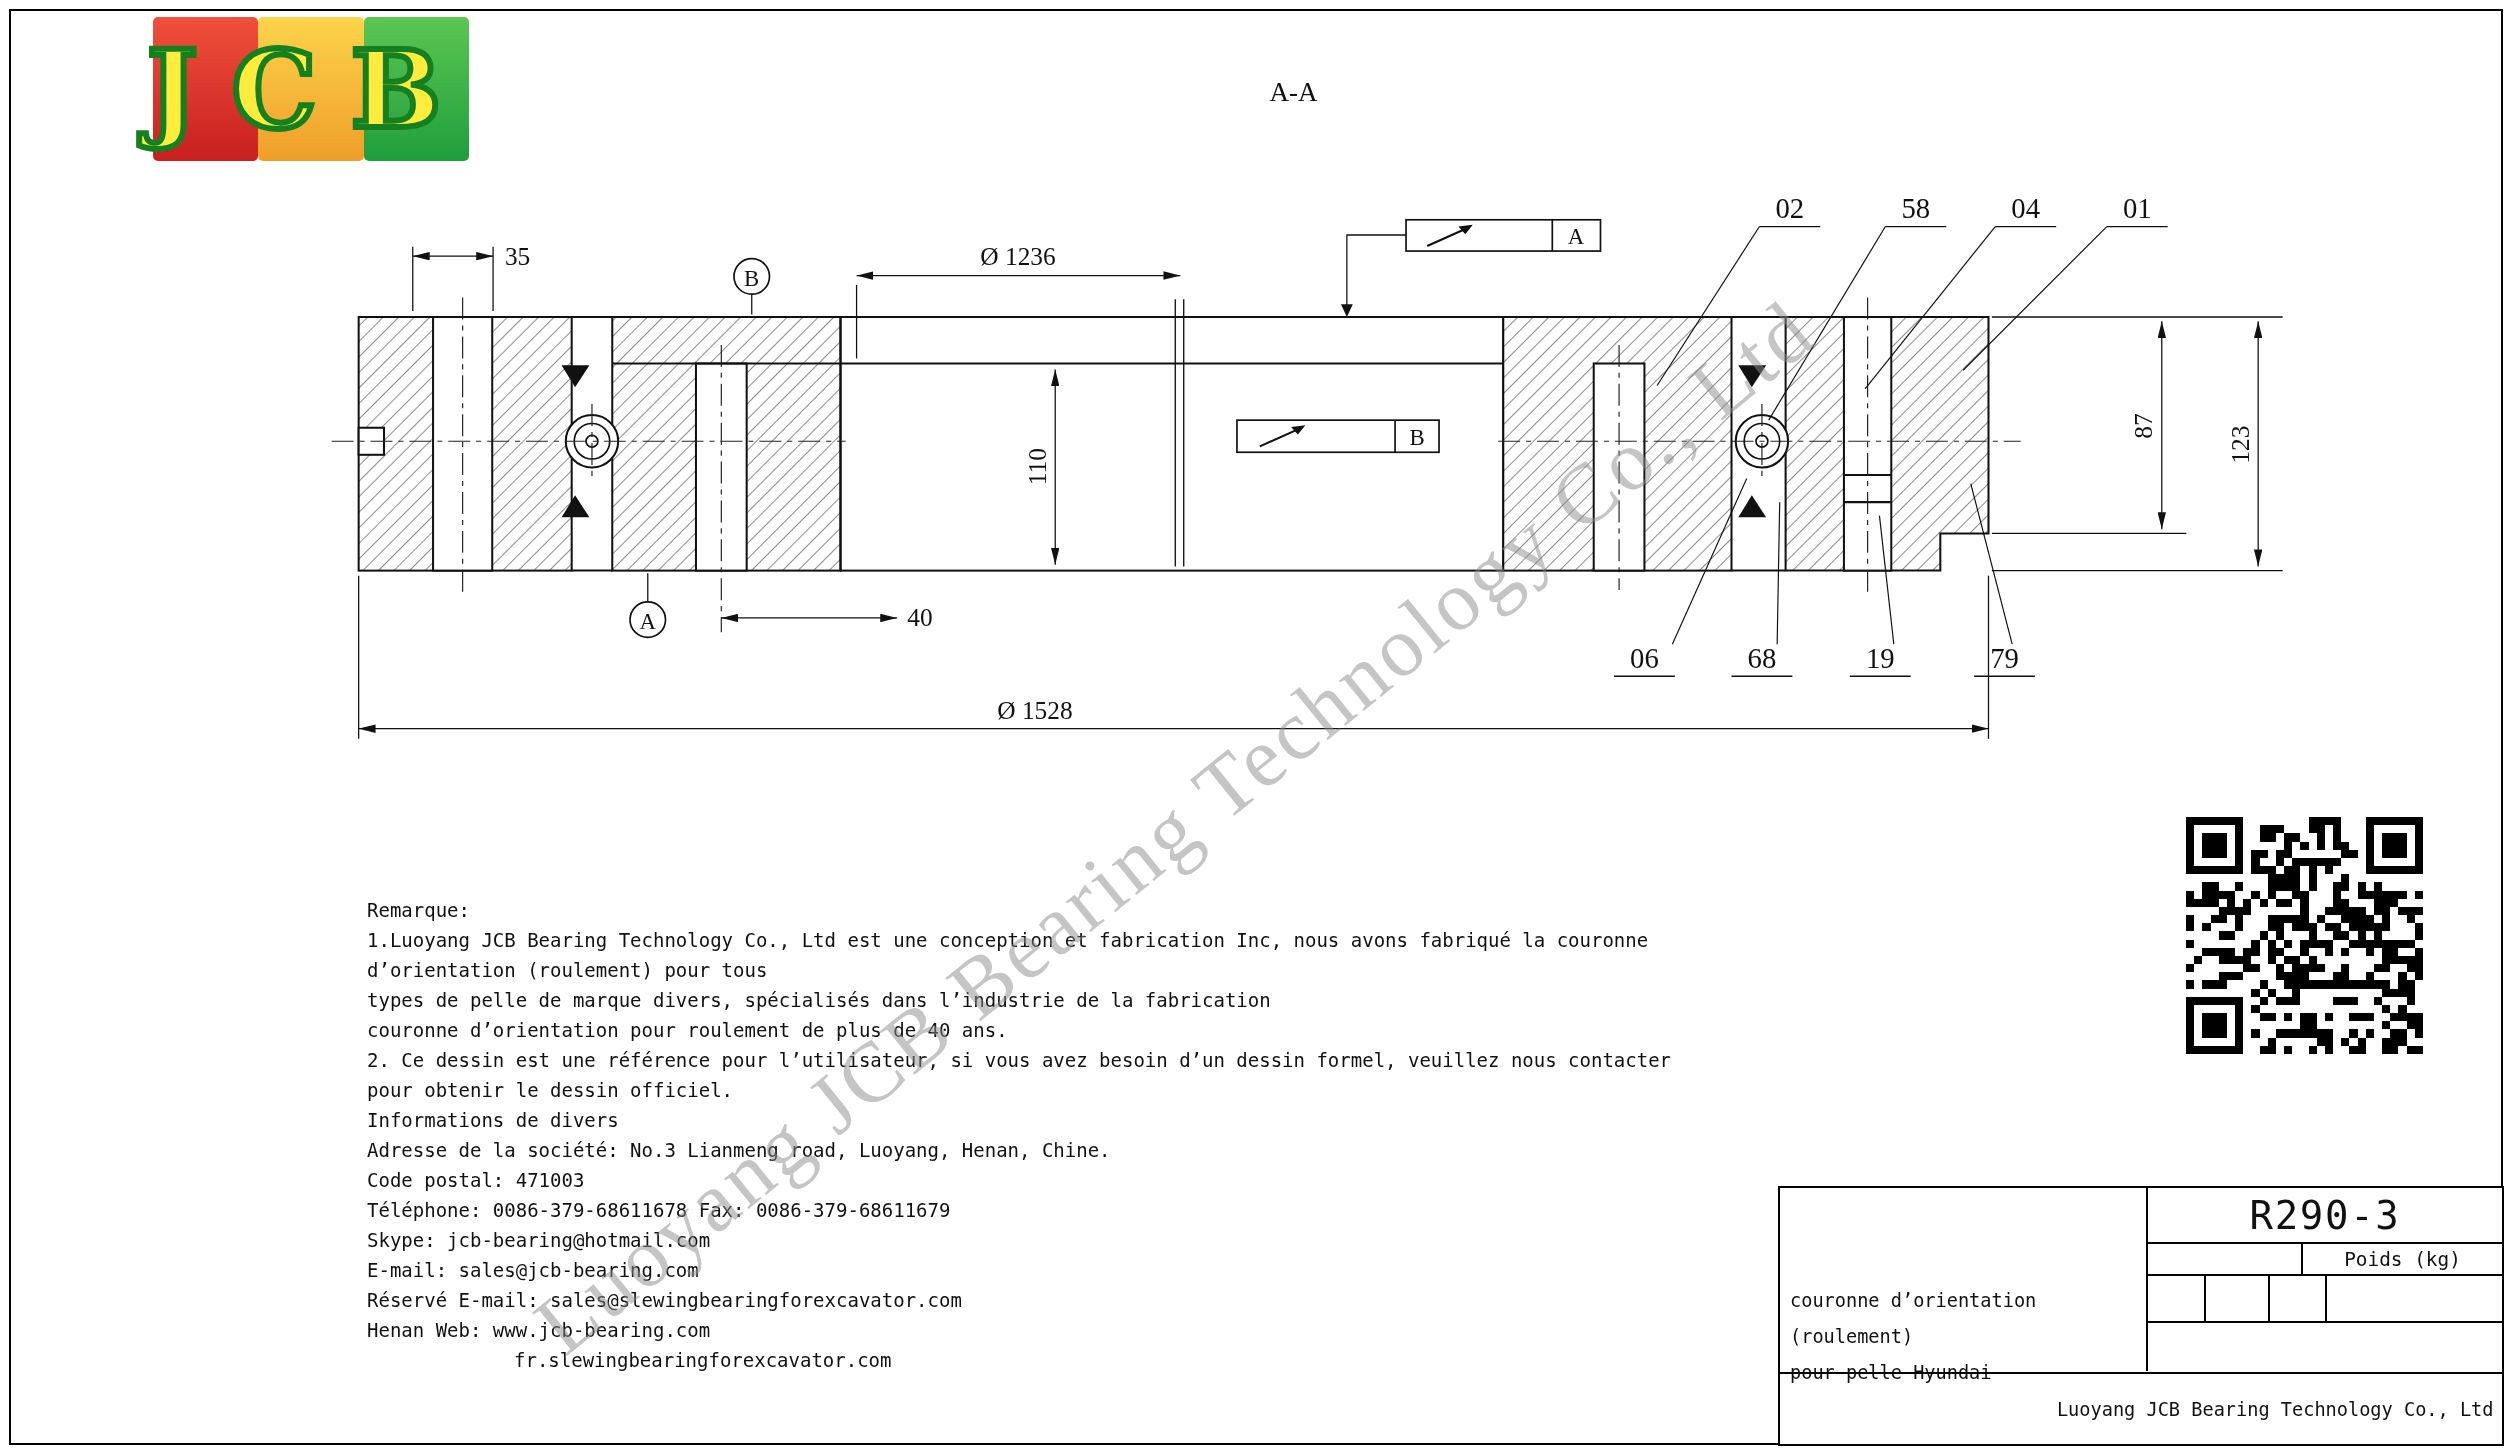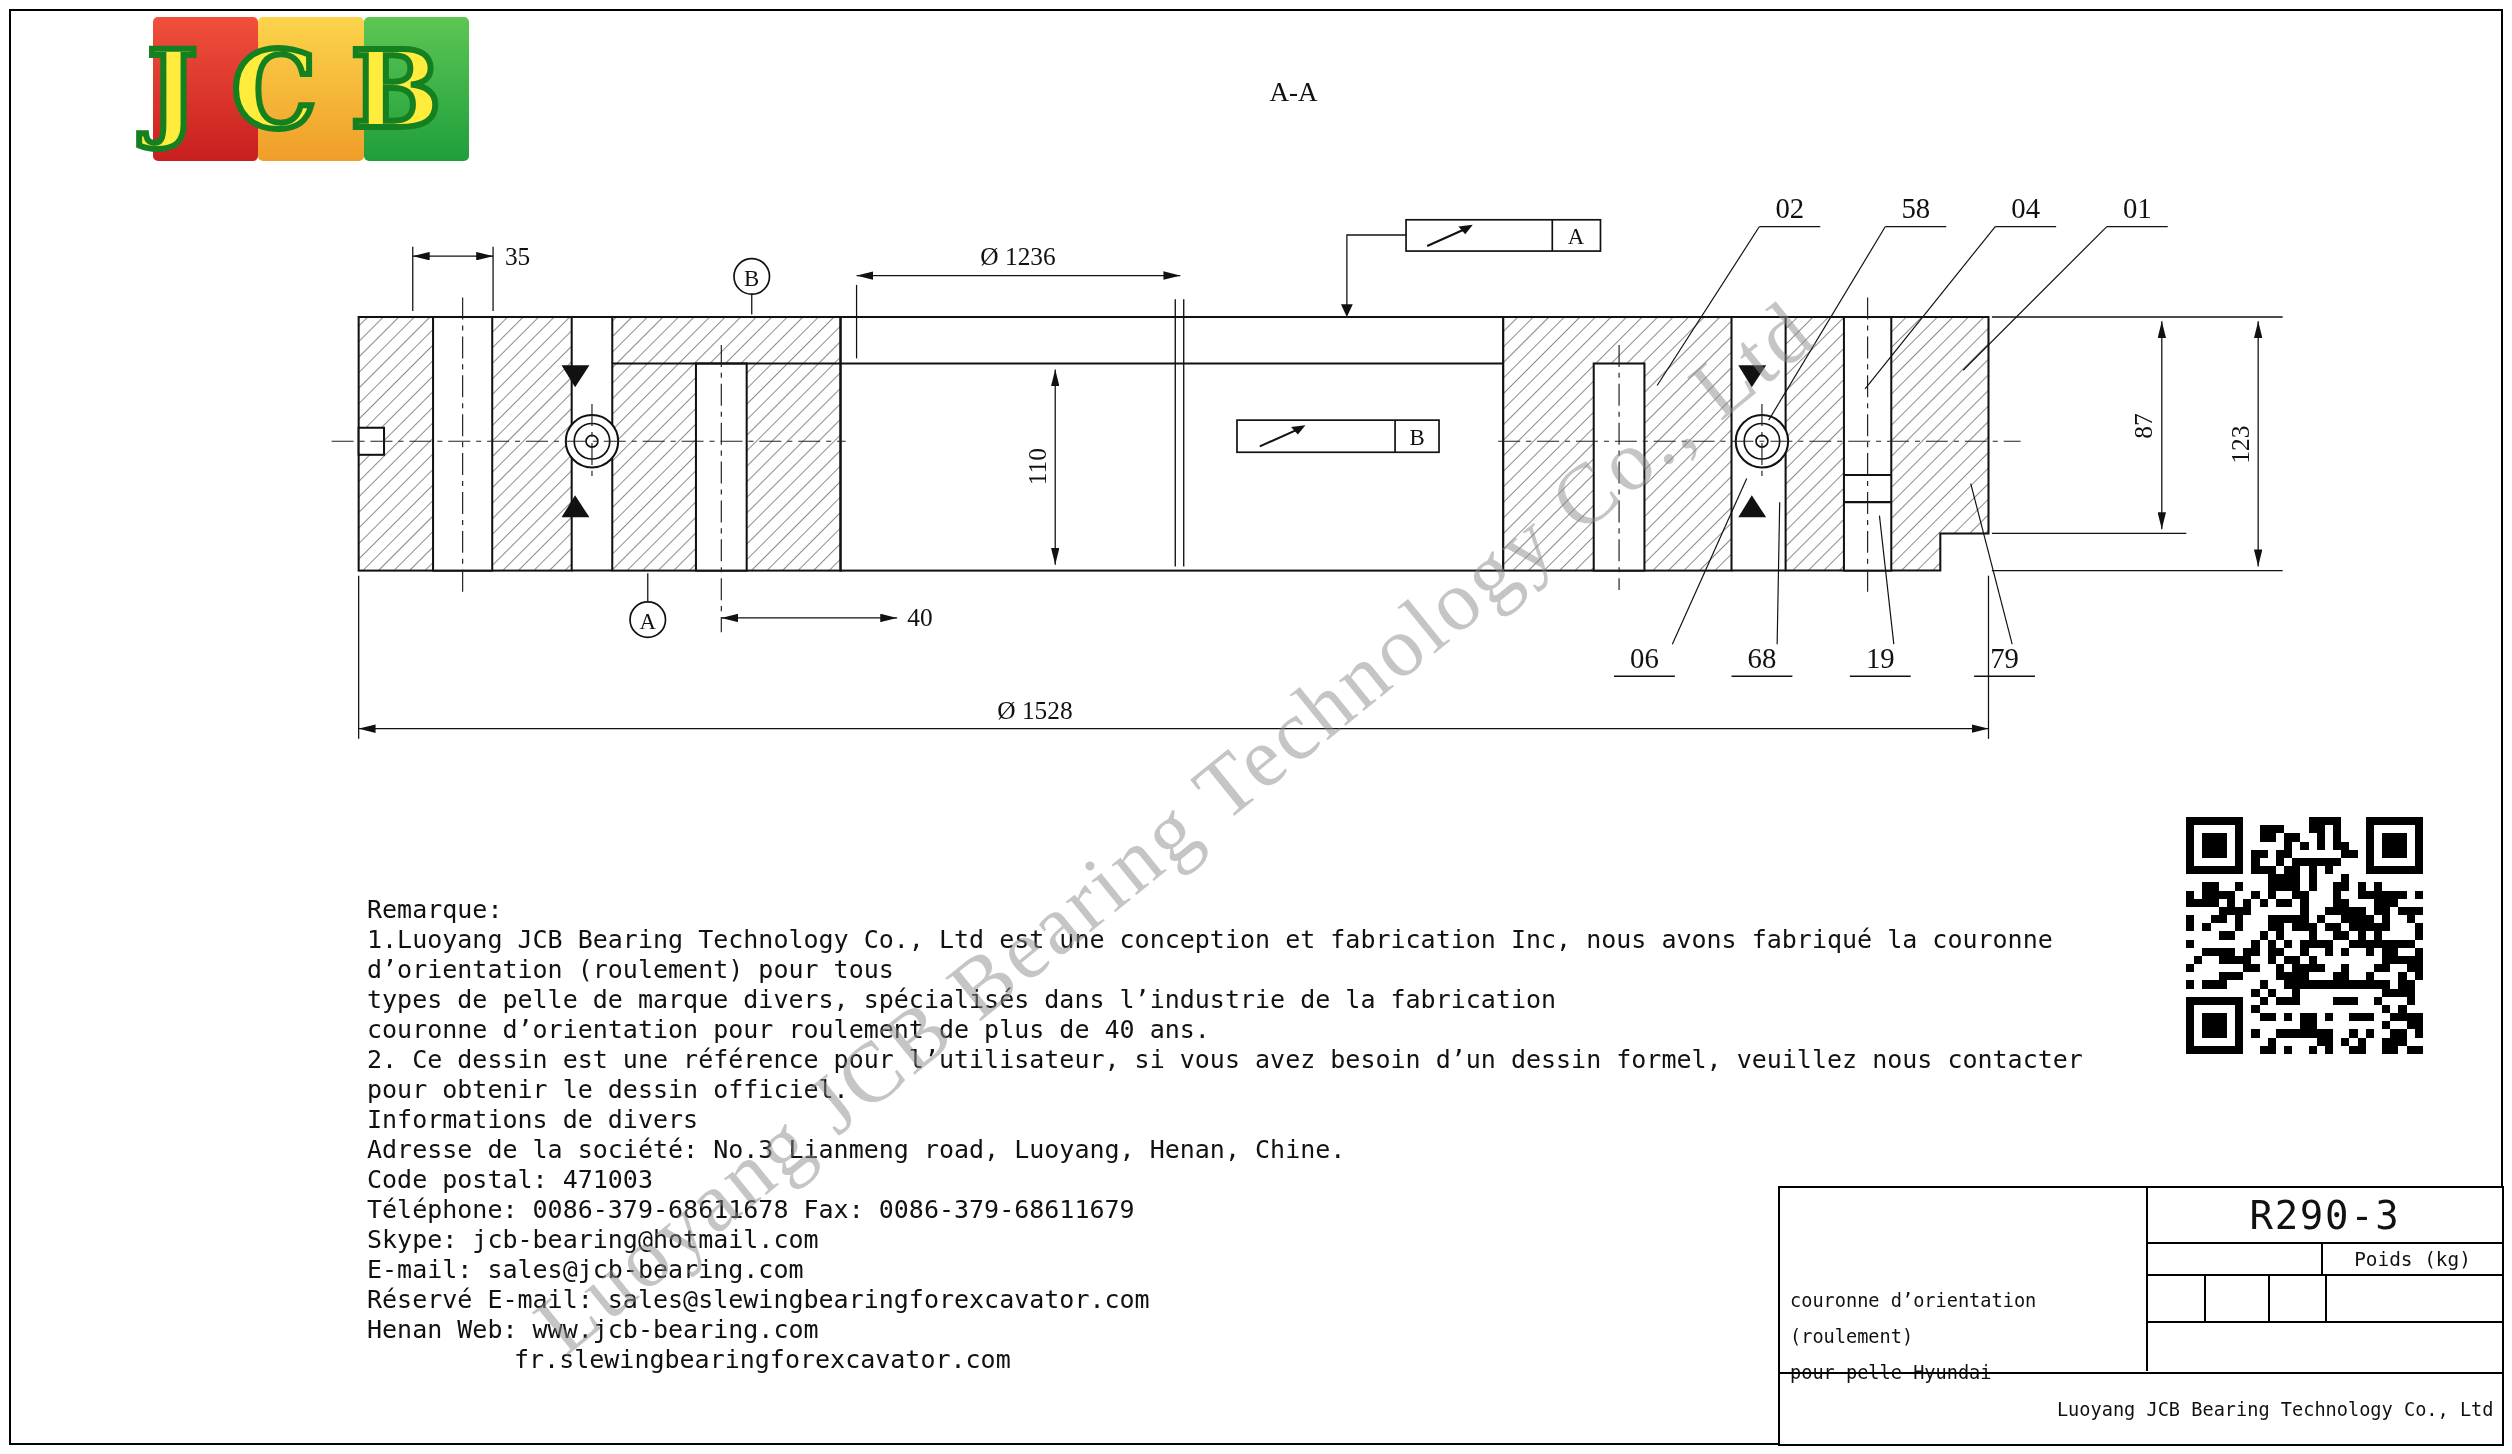--- a/index.html
+++ b/index.html
@@ -19,36 +19,36 @@
                color:#ffec3d; -webkit-text-stroke:6px #15801f; }
 
   
   .watermark { position:absolute; left:516px; top:1297px; transform:rotate(-39deg); transform-origin:0 0;
                font-family:"Liberation Serif", serif; font-size:85px; letter-spacing:3.4px;
                color:#8c8c8c; opacity:.5; white-space:nowrap; z-index:5; pointer-events:none; }
 
   .drawing-svg { position:absolute; left:0; top:0; z-index:2; }
 
   
-  .remarks { position:absolute; left:367px; top:895px; z-index:3; font-size:25px; line-height:30px; }
+  .remarks { position:absolute; left:367px; top:895px; z-index:3; font-size:19px; line-height:30px; }
   .remarks .indent { padding-left:147px; }
 
   
   .qr { position:absolute; left:2186px; top:817px; width:237px; height:237px; z-index:4; }
 
   
   .title-block { position:absolute; left:1778px; top:1186px; width:726px; height:260px;
                  border:2.5px solid #000; box-sizing:border-box; background:#fff; z-index:4; }
   .tb-left  { position:absolute; left:0; top:0; width:366px; height:200px;text-decoration:underline; }
   .tb-desc  { position:absolute; left:10px; top:95px; font-size:18.6px; line-height:36px; }
   .tb-right { position:absolute; left:366px; top:0; right:0; height:183px; border-left:2.1px solid #000; box-sizing:border-box; }
   .tb-partno { height:56px; border-bottom:2.1px solid #000; display:flex; align-items:center; justify-content:center;
                font-size:39px; letter-spacing:1.7px; box-sizing:border-box; }
   .tb-weight-row { height:32px; border-bottom:2.1px solid #000; position:relative; box-sizing:border-box; }
-  .tb-weight-cell { position:absolute; right:0; top:0; bottom:0; width:181px; border-left:2.1px solid #000;
+  .tb-weight-cell { position:absolute; right:0; top:0; bottom:0; width:201px; border-left:2.1px solid #000;
                     display:flex; align-items:center; justify-content:center; font-size:19.4px; box-sizing:border-box; }
   .tb-cells { height:47px; border-bottom:2.1px solid #000; display:flex; box-sizing:border-box; }
   .tb-cell  { border-left:2.1px solid #000; box-sizing:border-box; }
   .tb-cell:first-child { border-left:none; }
   .tb-c1 { width:56px; } .tb-c2 { width:64px; } .tb-c3 { width:57px; } .tb-c4 { flex:1; }
   .tb-company { position:absolute; left:0; right:0; bottom:0; height:72px; border-top:2.1px solid #000;
                 display:flex; align-items:center; justify-content:flex-end; padding-right:8.5px;
                 font-size:18.6px; box-sizing:border-box; }
 
   .dimtext { font-family:"Liberation Serif", serif; font-size:30px; fill:#111; }

